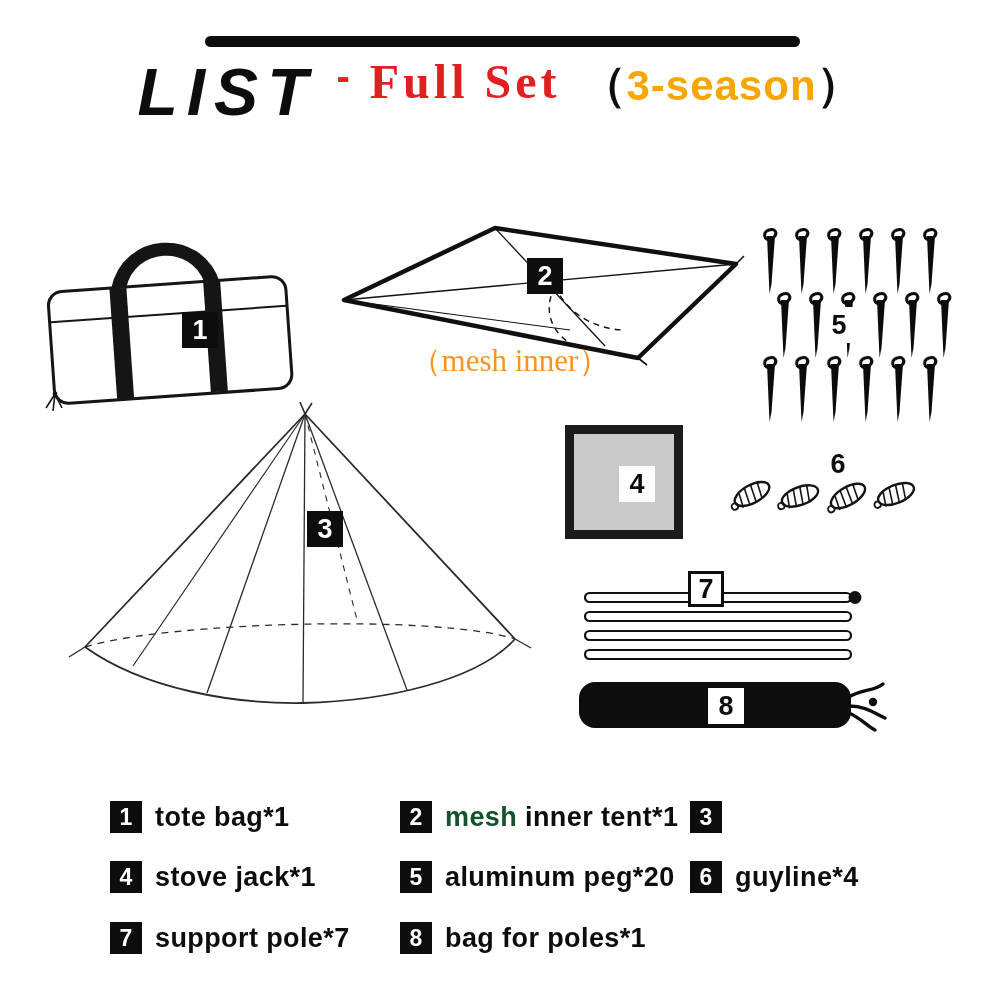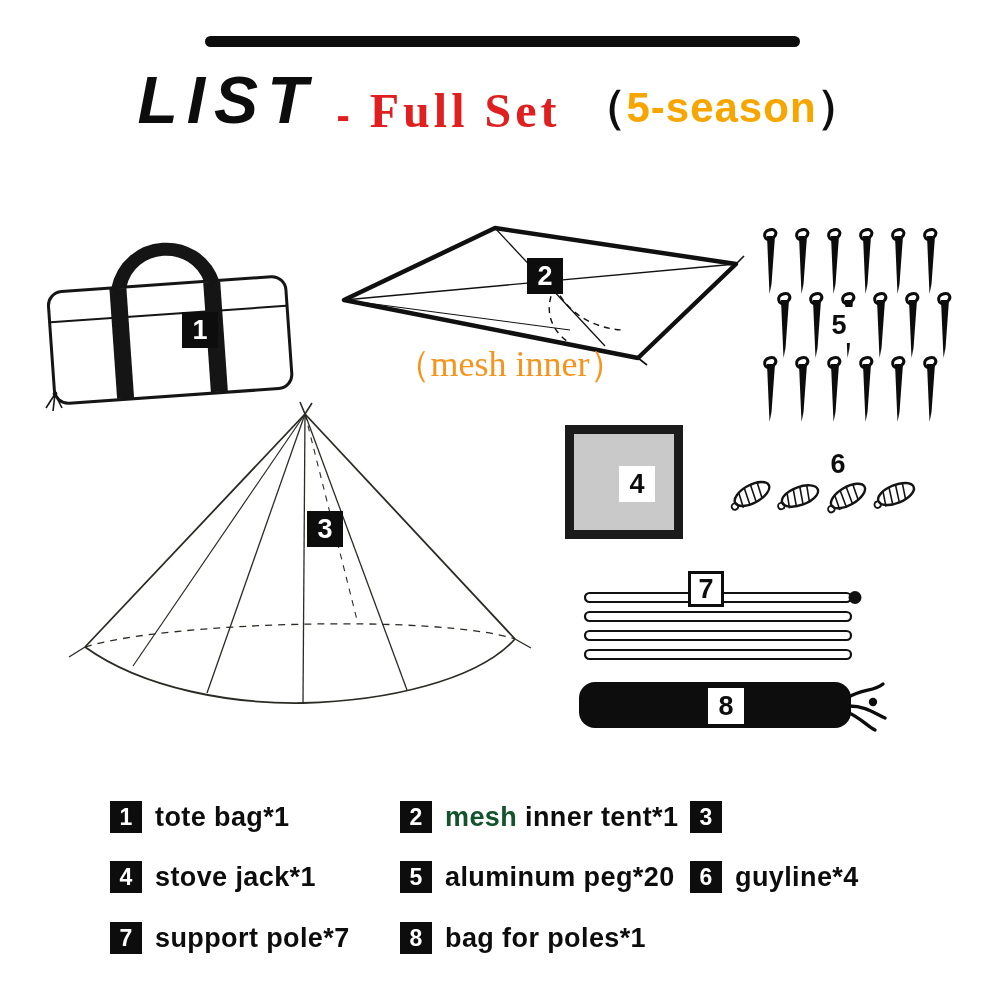--- a/index.html
+++ b/index.html
@@ -3,35 +3,35 @@
 <meta charset="utf-8">
 <style>
   * { margin:0; padding:0; box-sizing:border-box; }
   html,body { background:#ffffff; }
   body { width:1000px; height:1000px; font-family:"Liberation Sans", sans-serif; }
   .page { position:relative; width:1000px; height:1000px; background:#fff; overflow:hidden; }
 
   .top-bar { position:absolute; left:205px; top:36px; width:595px; height:11px;
              background:#0d0d0d; border-radius:6px; }
 
-  .title-row { position:absolute; left:0; top:62px; width:1000px;
-               display:flex; justify-content:center; align-items:flex-end; gap:20px; }
+  .title-row { position:absolute; left:0; top:54px; width:1000px;
+               display:flex; justify-content:center; align-items:flex-start; gap:20px; }
   .title-list { font-family:"Liberation Sans",sans-serif; font-style:italic; font-weight:bold;
                 font-size:66px; letter-spacing:9px; color:#0d0d0d; }
   .title-dash { color:#e02020; font-size:40px; font-weight:bold; }
   .title-set  { font-family:"Liberation Serif",serif; font-weight:bold;
                 font-size:48px; color:#e02020; letter-spacing:4px; }
   .title-season-group { white-space:nowrap; }
   .title-paren  { font-size:46px; font-weight:bold; color:#0d0d0d; }
   .title-season { font-size:42px; font-weight:bold; color:#f7a600; letter-spacing:1px; }
 
   .illus { position:absolute; }
 
   .mesh-note { position:absolute; left:300px; top:340px; width:420px; text-align:center;
-               font-family:"Liberation Serif",serif; font-size:36px; color:#f7941d; }
+               font-family:"Liberation Serif",serif; font-size:31px; color:#f7941d; }
 
   .stove-jack { position:absolute; left:565px; top:425px; width:118px; height:114px;
                 background:#c9c9c9; border:9px solid #1b1b1b; }
 
   .tag { position:absolute; width:36px; height:36px; display:flex; align-items:center;
          justify-content:center; font-weight:bold; font-size:27px;
          font-family:"Liberation Sans",sans-serif; }
   .tag.dark  { background:#0d0d0d; color:#ffffff; }
   .tag.light { background:#ffffff; color:#0d0d0d; }
   .tag.bordered { border:3px solid #0d0d0d; }
@@ -49,21 +49,21 @@
 <body>
 
 <div class="page">
 
   <div class="top-bar"></div>
 
   <div class="title-row">
     <span class="title-list">LIST</span>
     <span class="title-dash">-</span>
     <span class="title-set">Full Set</span>
-    <span class="title-season-group"><span class="title-paren">（</span><span class="title-season">5-season</span><span class="title-paren">）</span></span>
+    <span class="title-season-group"><span class="title-paren">（</span><span class="title-season">3-season</span><span class="title-paren">）</span></span>
   </div>
 
   <svg class="illus" style="left:35px; top:228px;" width="275" height="188" viewBox="0 0 275 188">
     <g transform="rotate(-4 135 110)">
       <path d="M92,56 C104,14 164,14 176,56" fill="none" stroke="#151515" stroke-width="6"></path>
       <path d="M84,58 C98,6 170,6 184,58" fill="none" stroke="#151515" stroke-width="9"></path>
       <rect x="16" y="56" width="238" height="112" rx="14" fill="#ffffff" stroke="#151515" stroke-width="3"></rect>
       <line x1="17" y1="86" x2="253" y2="86" stroke="#151515" stroke-width="2"></line>
       <rect x="78" y="57" width="17" height="110" fill="#151515"></rect>
       <rect x="172" y="57" width="17" height="110" fill="#151515"></rect>

